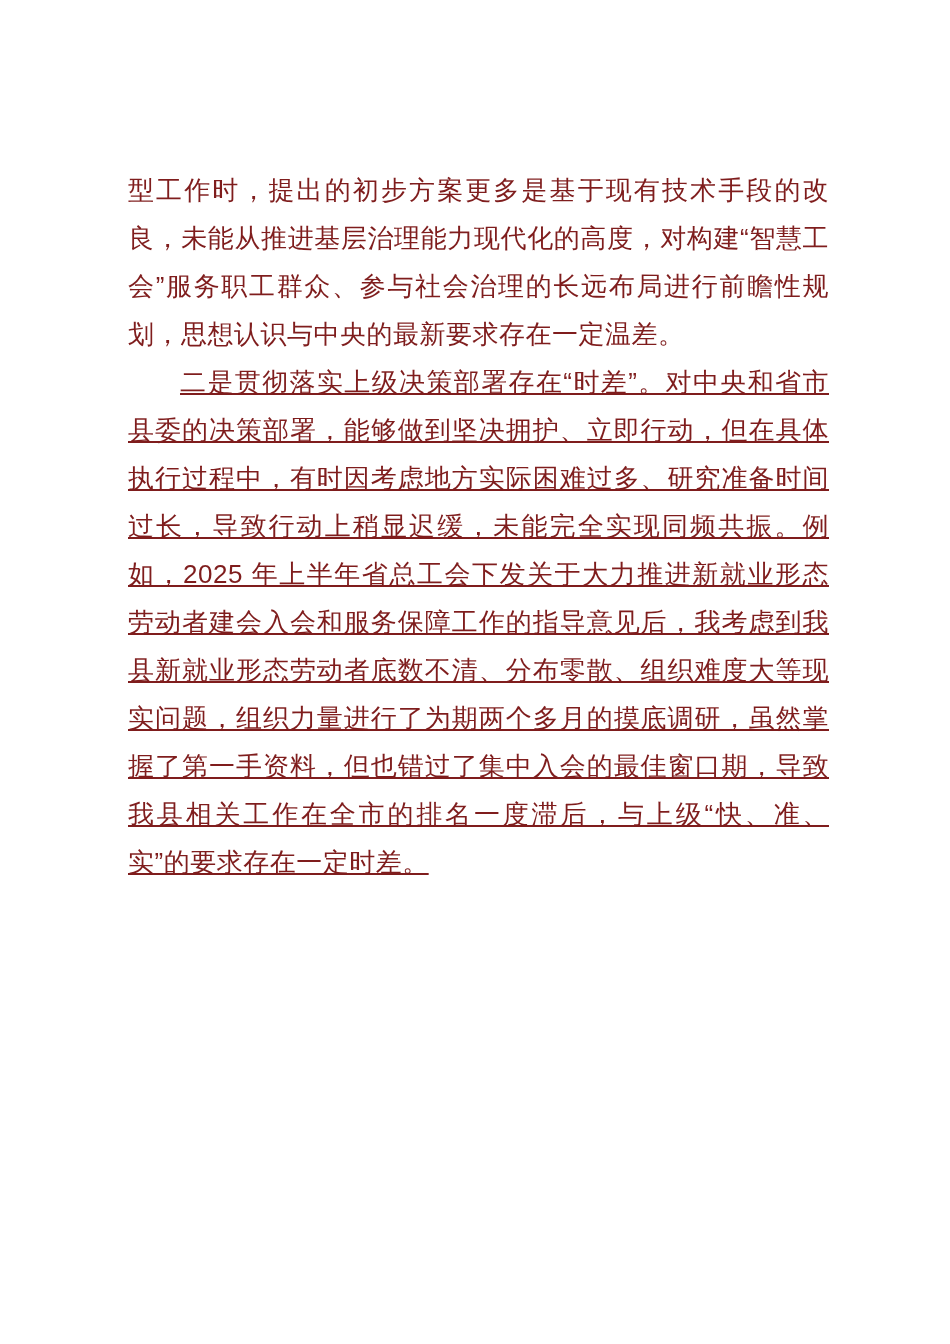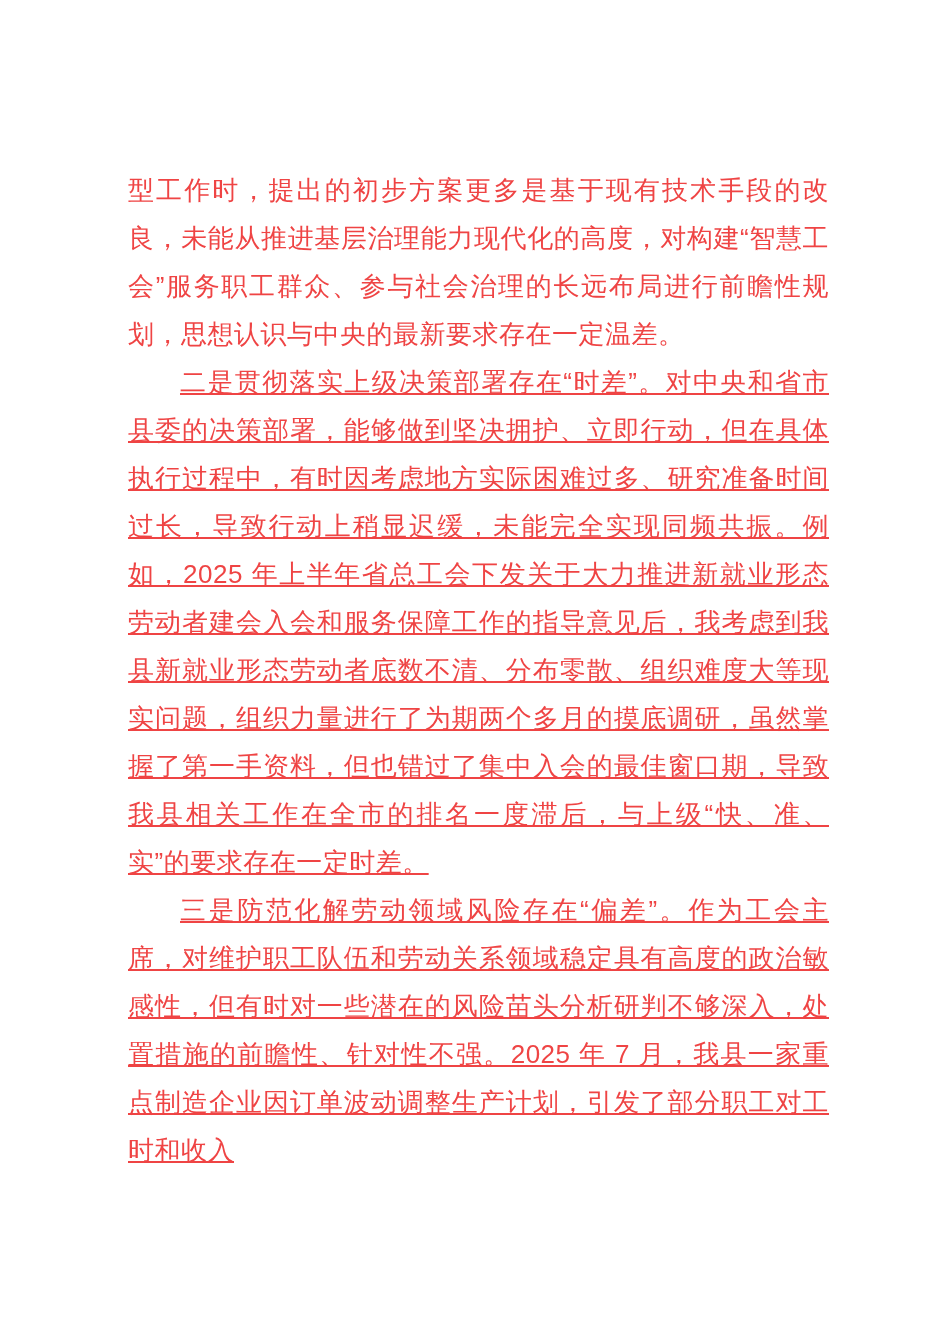--- a/index.html
+++ b/index.html
@@ -13,21 +13,21 @@
     height: 1344px;
     background: #ffffff;
     overflow: hidden;
     font-family: "Liberation Sans", "DejaVu Sans", sans-serif;
   }
   .doc-body {
     position: absolute;
     left: 128px;
     top: 166px;
     width: 701px;
-    color: #ef4444;
+    color: #7f1d1d;
     font-size: 26px;
     line-height: 48px;
     text-align: justify;
     text-justify: inter-ideograph;
     letter-spacing: 0.5px;
   }
   .para {
     margin: 0;
     padding: 0;
   }
@@ -37,15 +37,14 @@
   }
 </style>
 </head>
 <body>
 
 <div class="page">
   <div class="doc-body">
 
   <p class="para">型工作时，提出的初步方案更多是基于现有技术手段的改良，未能从推进基层治理能力现代化的高度，对构建“智慧工会”服务职工群众、参与社会治理的长远布局进行前瞻性规划，思想认识与中央的最新要求存在一定温差。</p>
       <p class="para indent">二是贯彻落实上级决策部署存在“时差”。对中央和省市县委的决策部署，能够做到坚决拥护、立即行动，但在具体执行过程中，有时因考虑地方实际困难过多、研究准备时间过长，导致行动上稍显迟缓，未能完全实现同频共振。例如，2025 年上半年省总工会下发关于大力推进新就业形态劳动者建会入会和服务保障工作的指导意见后，我考虑到我县新就业形态劳动者底数不清、分布零散、组织难度大等现实问题，组织力量进行了为期两个多月的摸底调研，虽然掌握了第一手资料，但也错过了集中入会的最佳窗口期，导致我县相关工作在全市的排名一度滞后，与上级“快、准、实”的要求存在一定时差。</p>
-      <p class="para indent">三是防范化解劳动领域风险存在“偏差”。作为工会主席，对维护职工队伍和劳动关系领域稳定具有高度的政治敏感性，但有时对一些潜在的风险苗头分析研判不够深入，处置措施的前瞻性、针对性不强。2025 年 7 月，我县一家重点制造企业因订单波动调整生产计划，引发了部分职工对工时和收入</p>
     </div>
 </div>
 
 </body></html>

